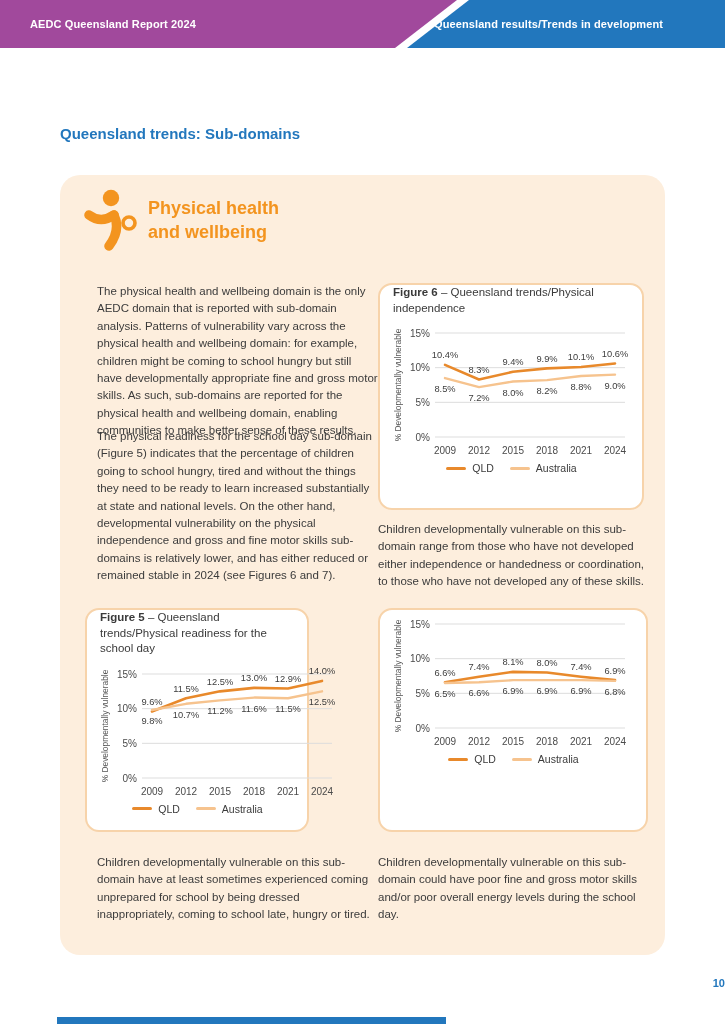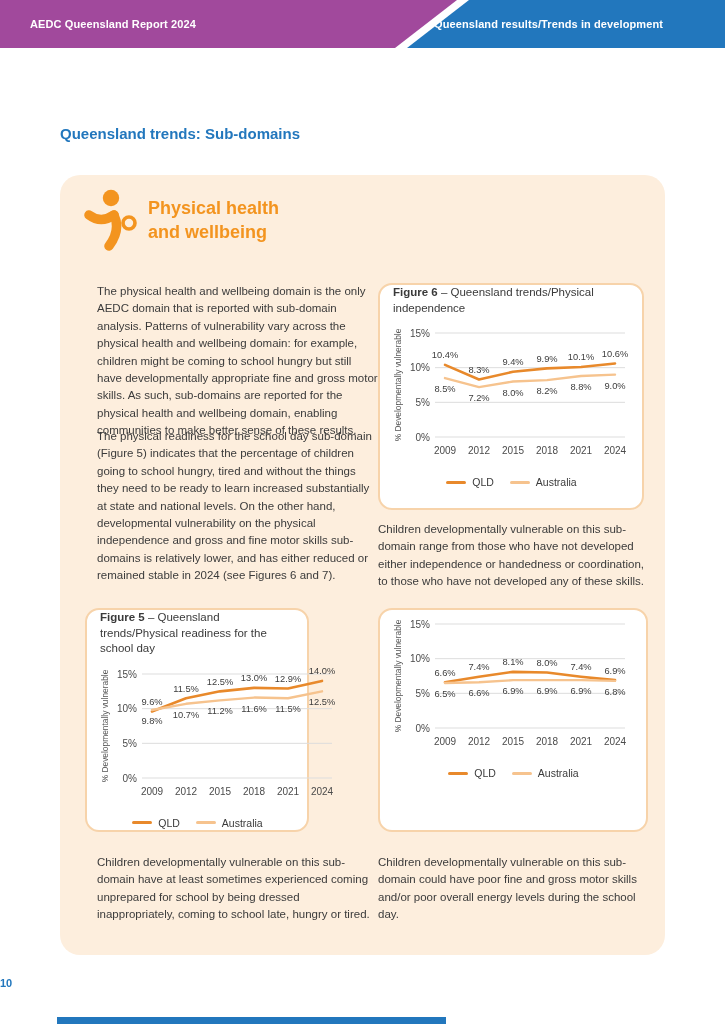--- a/index.html
+++ b/index.html
@@ -41,32 +41,32 @@
   
   .fig-panel{position:absolute;background:#ffffff;border:2px solid #f7d3aa;
         border-radius:14px;padding:0 12px 6px 13px;box-sizing:border-box;}
   .panel-fig6{left:318px;top:108px;width:266px;height:227px;}
   .panel-fig5{left:25px;top:433px;width:224px;height:224px;}
   .panel-fig7{left:318px;top:433px;width:270px;height:224px;}
   .fig-title{font-size:11.5px;line-height:15.5px;color:#3a3a3a;margin-bottom:3px;}
   .fig-title b{font-weight:bold;}
   .fig-chart svg{display:block;}
   .fig-legend{display:flex;justify-content:center;align-items:center;gap:16px;
-        font-size:10.5px;color:#3b3b3b;margin-top:17px;}
+        font-size:10.5px;color:#3b3b3b;margin-top:3px;}
   .fig-legend .item{display:flex;align-items:center;gap:6px;}
   .fig-legend .swatch{display:inline-block;width:20px;height:3px;border-radius:2px;}
 
   
   svg text{font-family:"Liberation Sans", sans-serif;}
   svg .ytick{font-size:10px;fill:#4a4a4a;}
   svg .xtick{font-size:10px;fill:#4a4a4a;}
   svg .dlab{font-size:9.3px;fill:#3d3d3d;}
   svg .ylab{font-size:8.4px;fill:#555;}
 
-  .page-number{position:absolute;left:0;right:0;top:977px;text-align:left;
+  .page-number{position:absolute;left:0;right:0;top:977px;text-align:right;
         color:var(--brand-blue,#2277bd);font-size:11px;font-weight:bold;}
   .footer-bar{position:absolute;left:57px;bottom:0;width:389px;height:7px;
         background:var(--header-blue,#2277bd);}
 </style>
 </head>
 <body>
 
 <div class="page">
 
   <div class="header">

